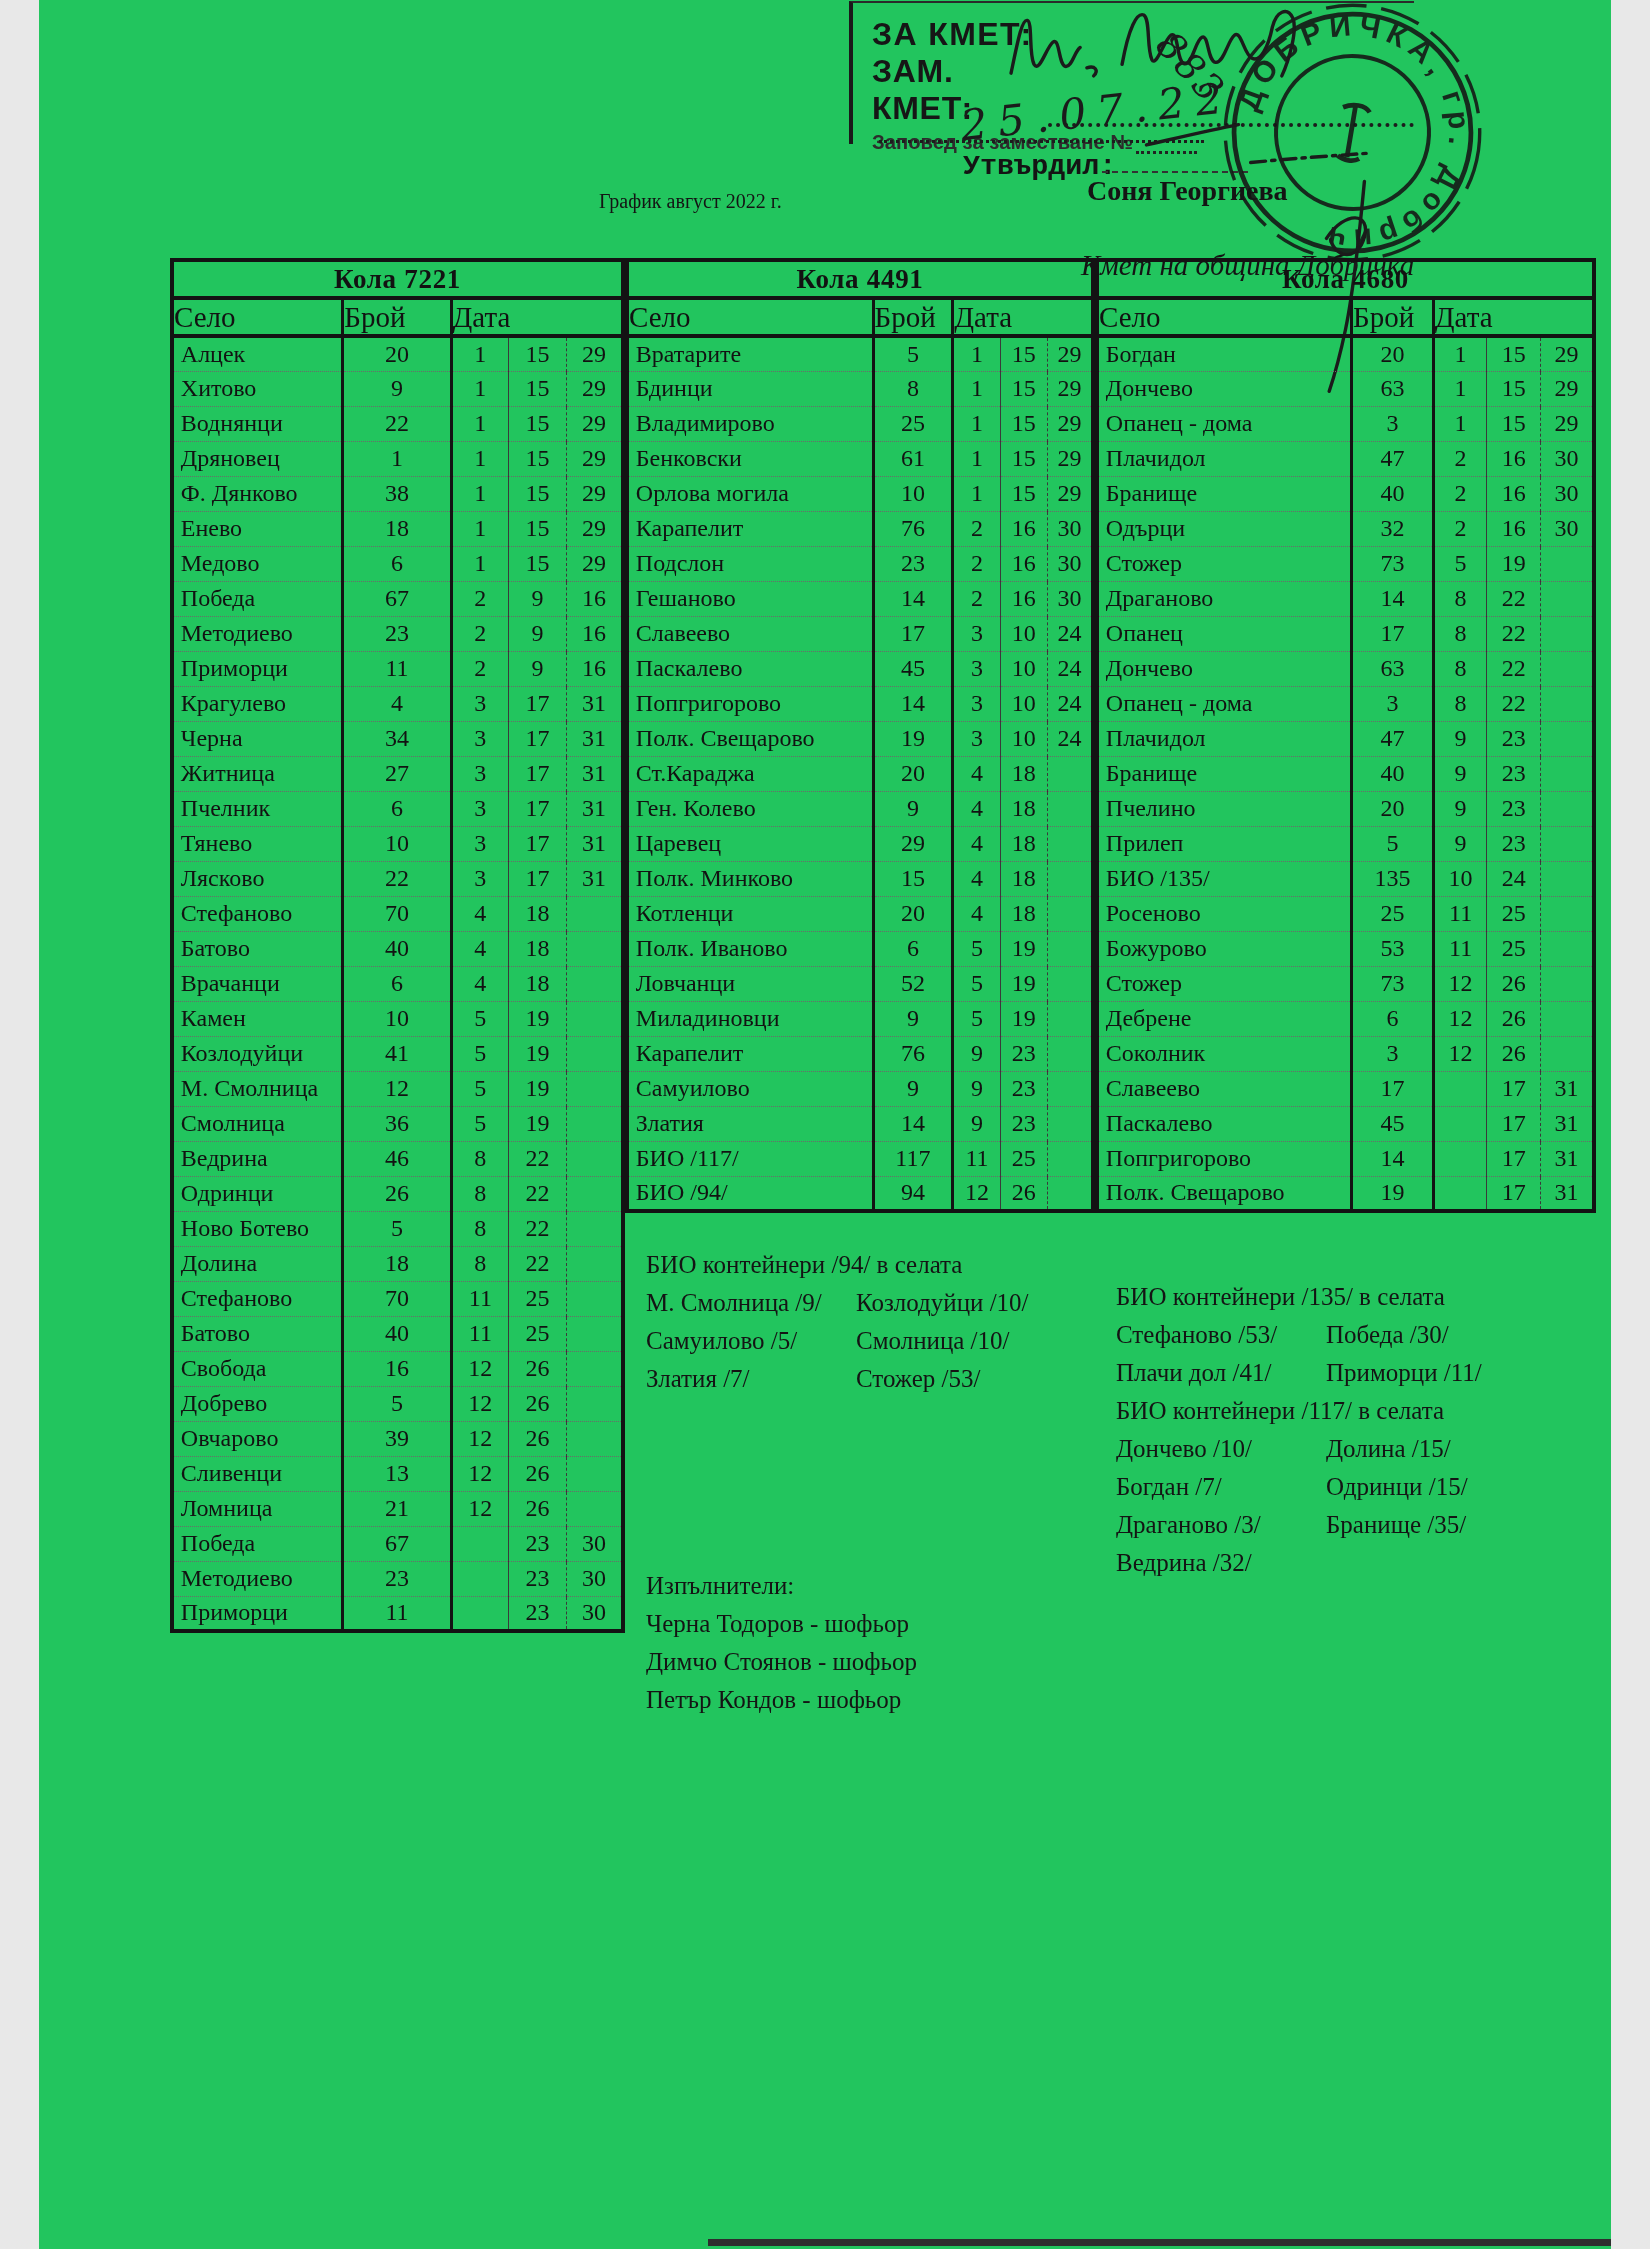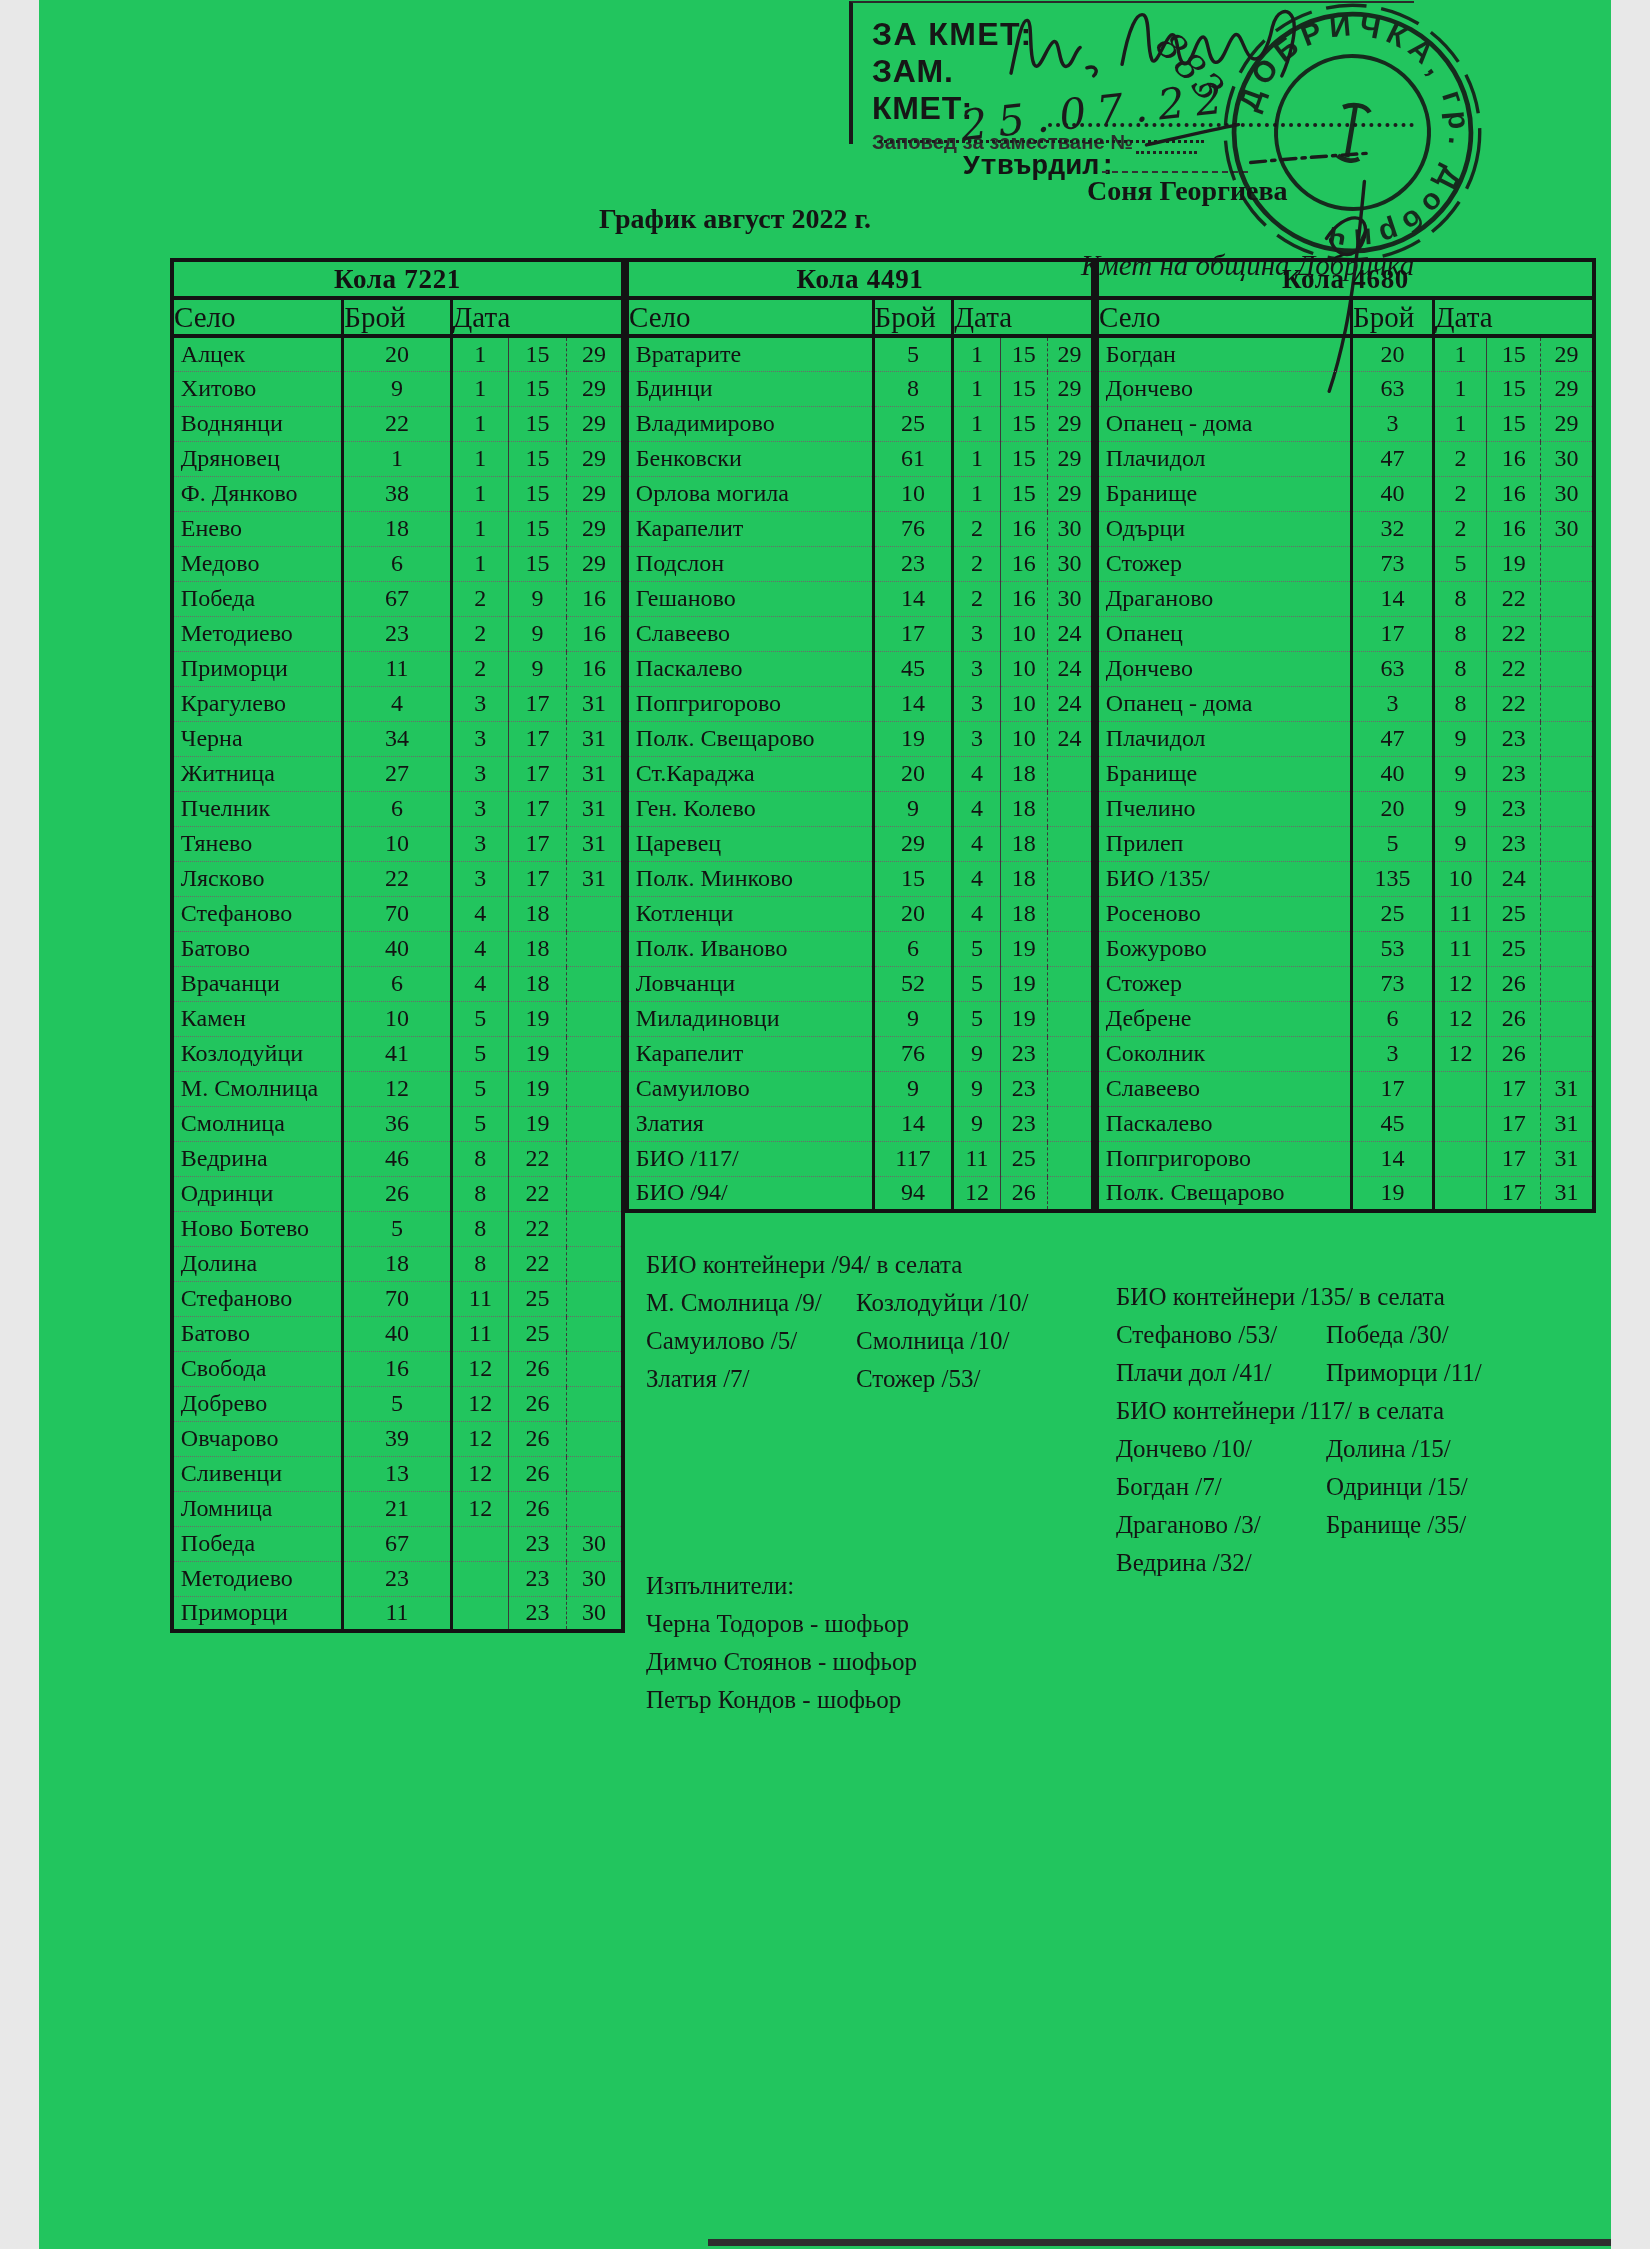--- a/index.html
+++ b/index.html
@@ -22,21 +22,21 @@
   .sb-line3 { margin-top:4.1px; font-size:20.3px; font-weight:700; color:#2c2c2c; display:flex; align-items:flex-end; }
   .sb-line3 .leader { flex:0 0 61px; border-bottom:3.4px dotted #222; height:16.2px; margin-left:2.7px; }
   .sb-bottom-leader { position:absolute; left:26px; bottom:1.4px; width:325px; border-bottom:3.4px dotted #1c1c1c; }
   .hw { position:absolute; color:#1b1b1b; font-family:"DejaVu Serif",serif; font-style:italic; }
   .hw-number { left:1141px; top:23px; font-size:38px; transform:rotate(48deg); transform-origin:left top; letter-spacing:2.7px; }
   .hw-date { left:921px; top:87px; font-size:42px; transform:rotate(-6deg); letter-spacing:10.8px; }
   .approved-label { position:absolute; left:924px; top:150px; font-size:28.4px; font-weight:700;font-family:Liberation Mono, monospace; }
   .approved-leader { position:absolute; left:1063px; top:171px; width:146px; border-bottom:2.7px dashed #333; }
   .approver-name { position:absolute; left:1048px; top:175px; font-size:28px; font-weight:700; }
   .approver-title { position:absolute; left:1042px; top:249px; font-size:29px; font-style:italic; white-space:nowrap; }
-  .doc-title { position:absolute; left:560px; top:203px; font-size:28px; font-weight:700; }
+  .doc-title { position:absolute; left:560px; top:190px; font-size:20px; font-weight:400; }
   
   .seal { position:absolute; left:1168px; top:-13.5px; pointer-events:none; }
   .overlay { position:absolute; left:0; top:0; pointer-events:none; }
   
   .tables { position:absolute; left:131px; top:258px; display:flex; align-items:flex-start; }
   .tcol.t1 { width:455px; }
   .tcol.t2 { width:470px; }
   .tcol.t3 { width:501px; }
   table.sched { border-collapse:collapse; width:100%; border:4.7px solid #131313; table-layout:fixed; }
   .sched th, .sched td { font-family:"Liberation Serif",serif; color:#121212; }

